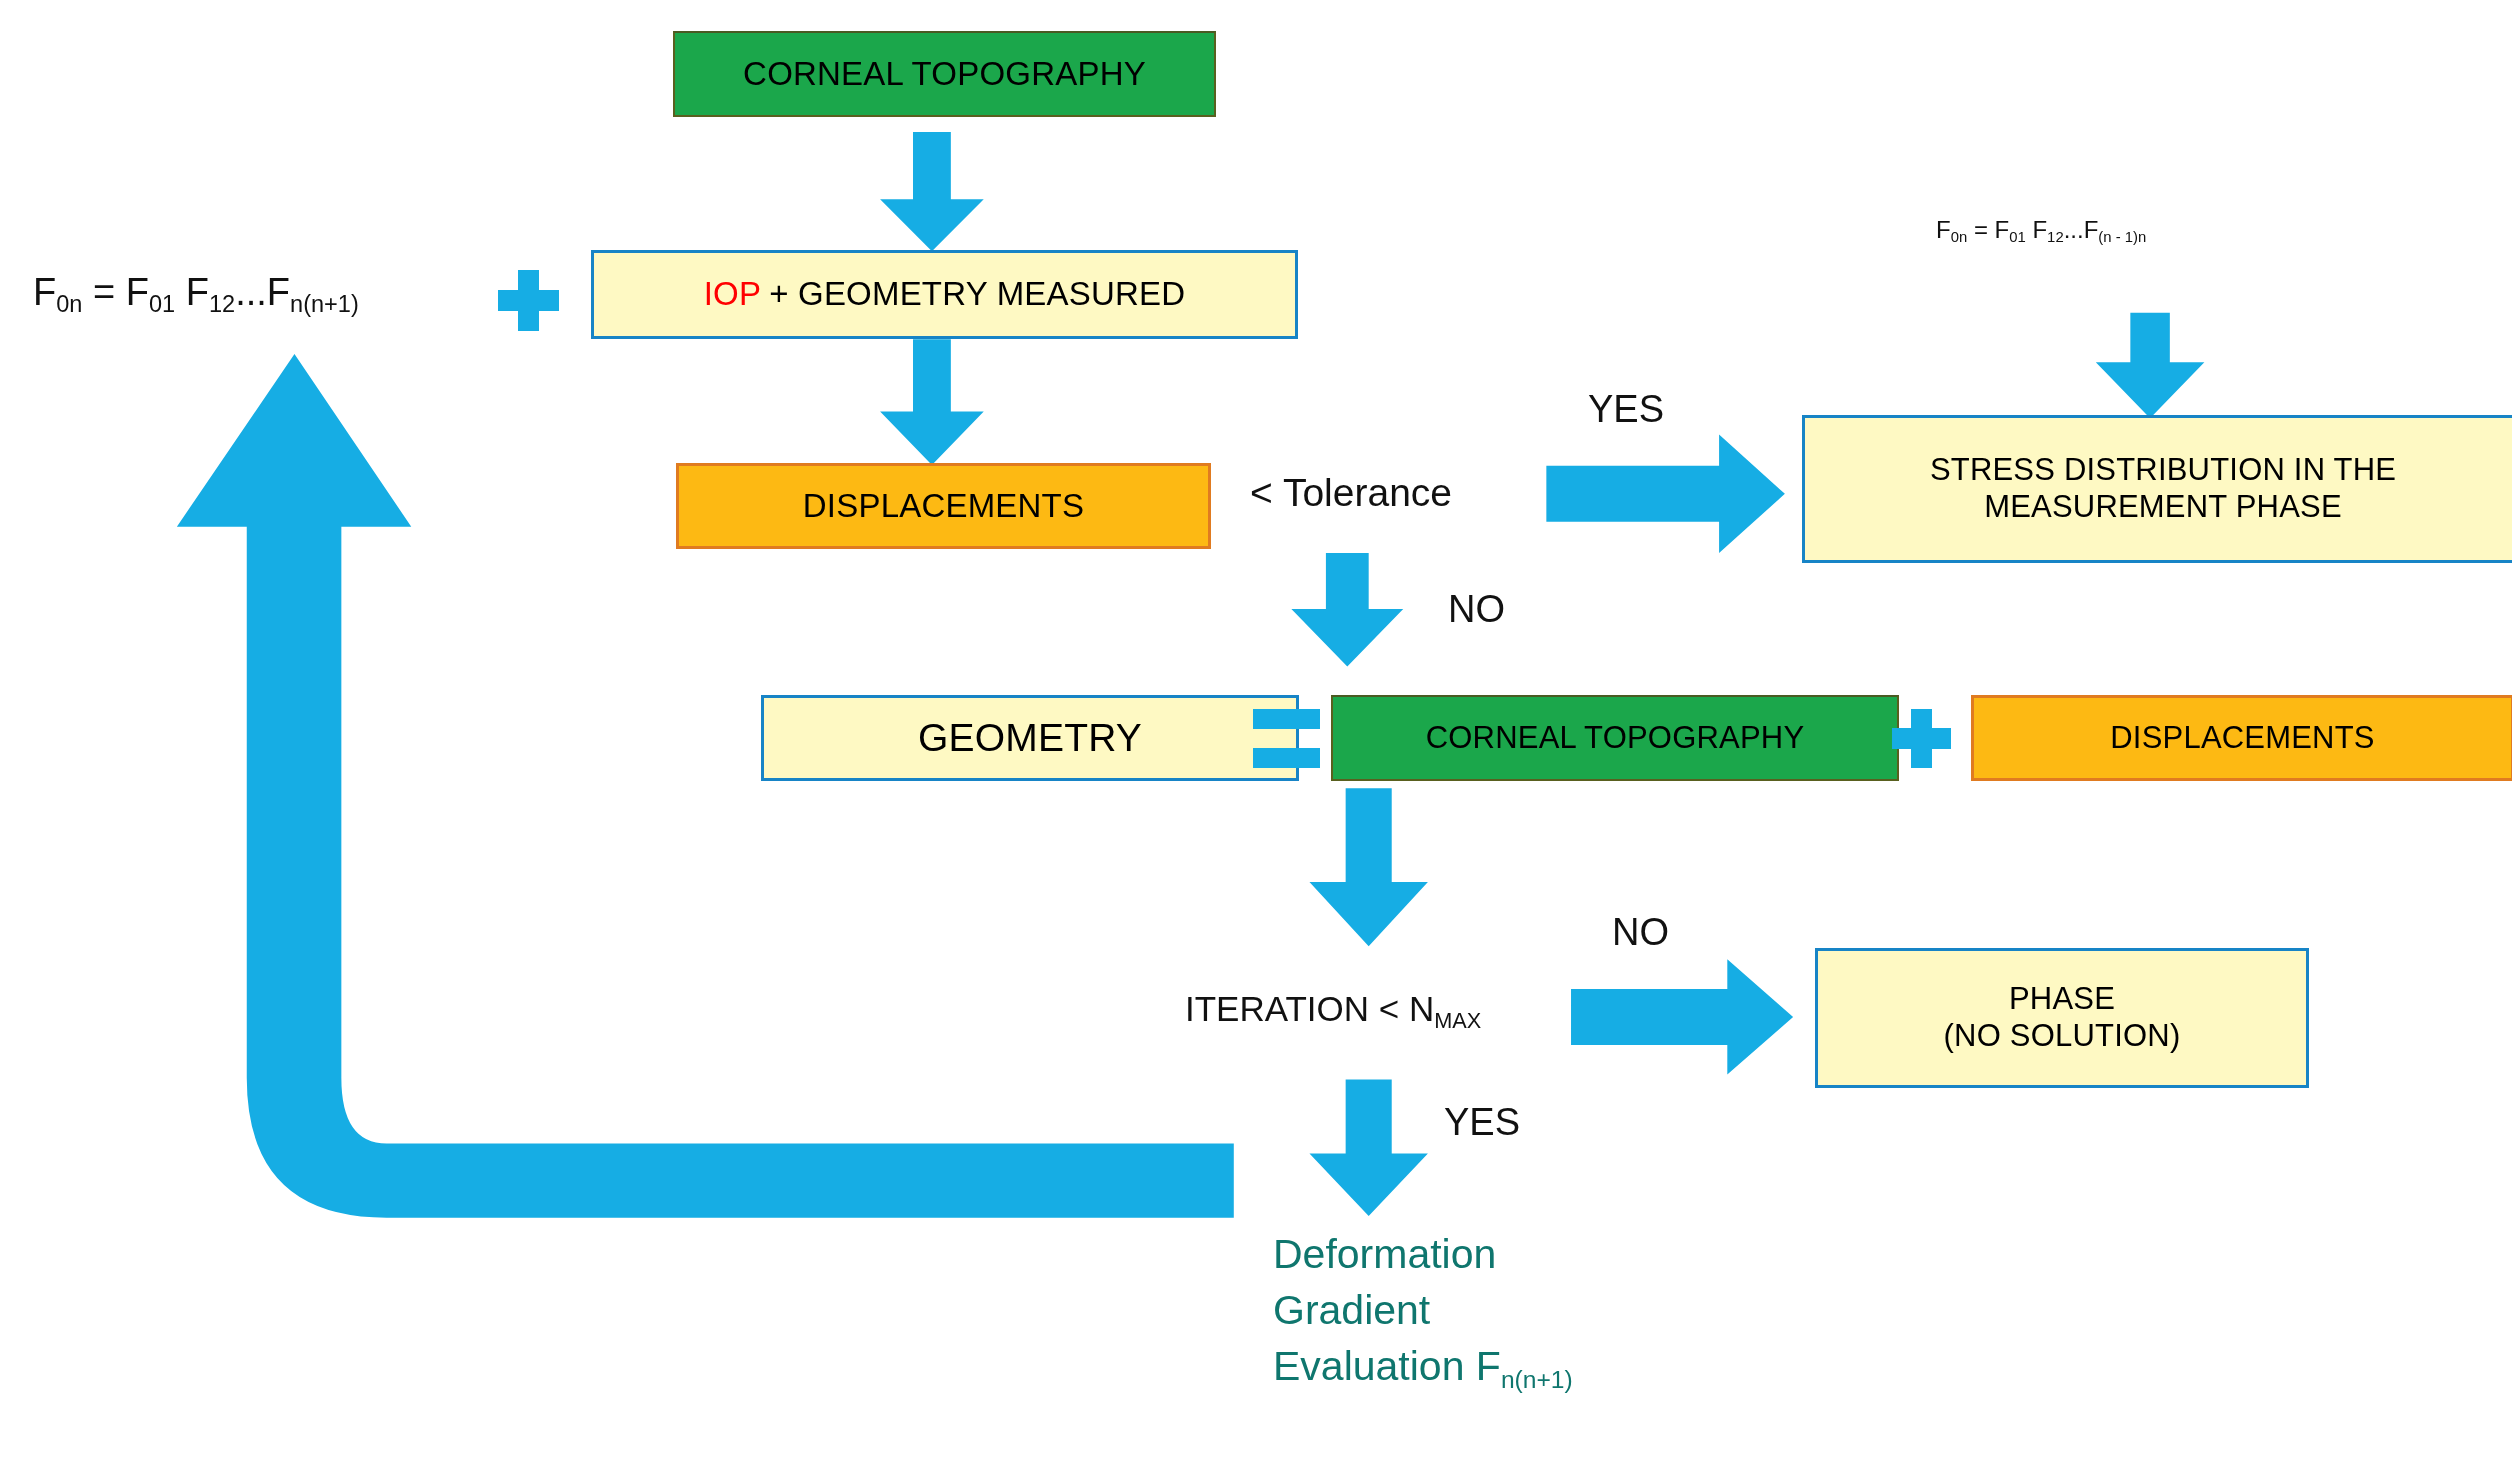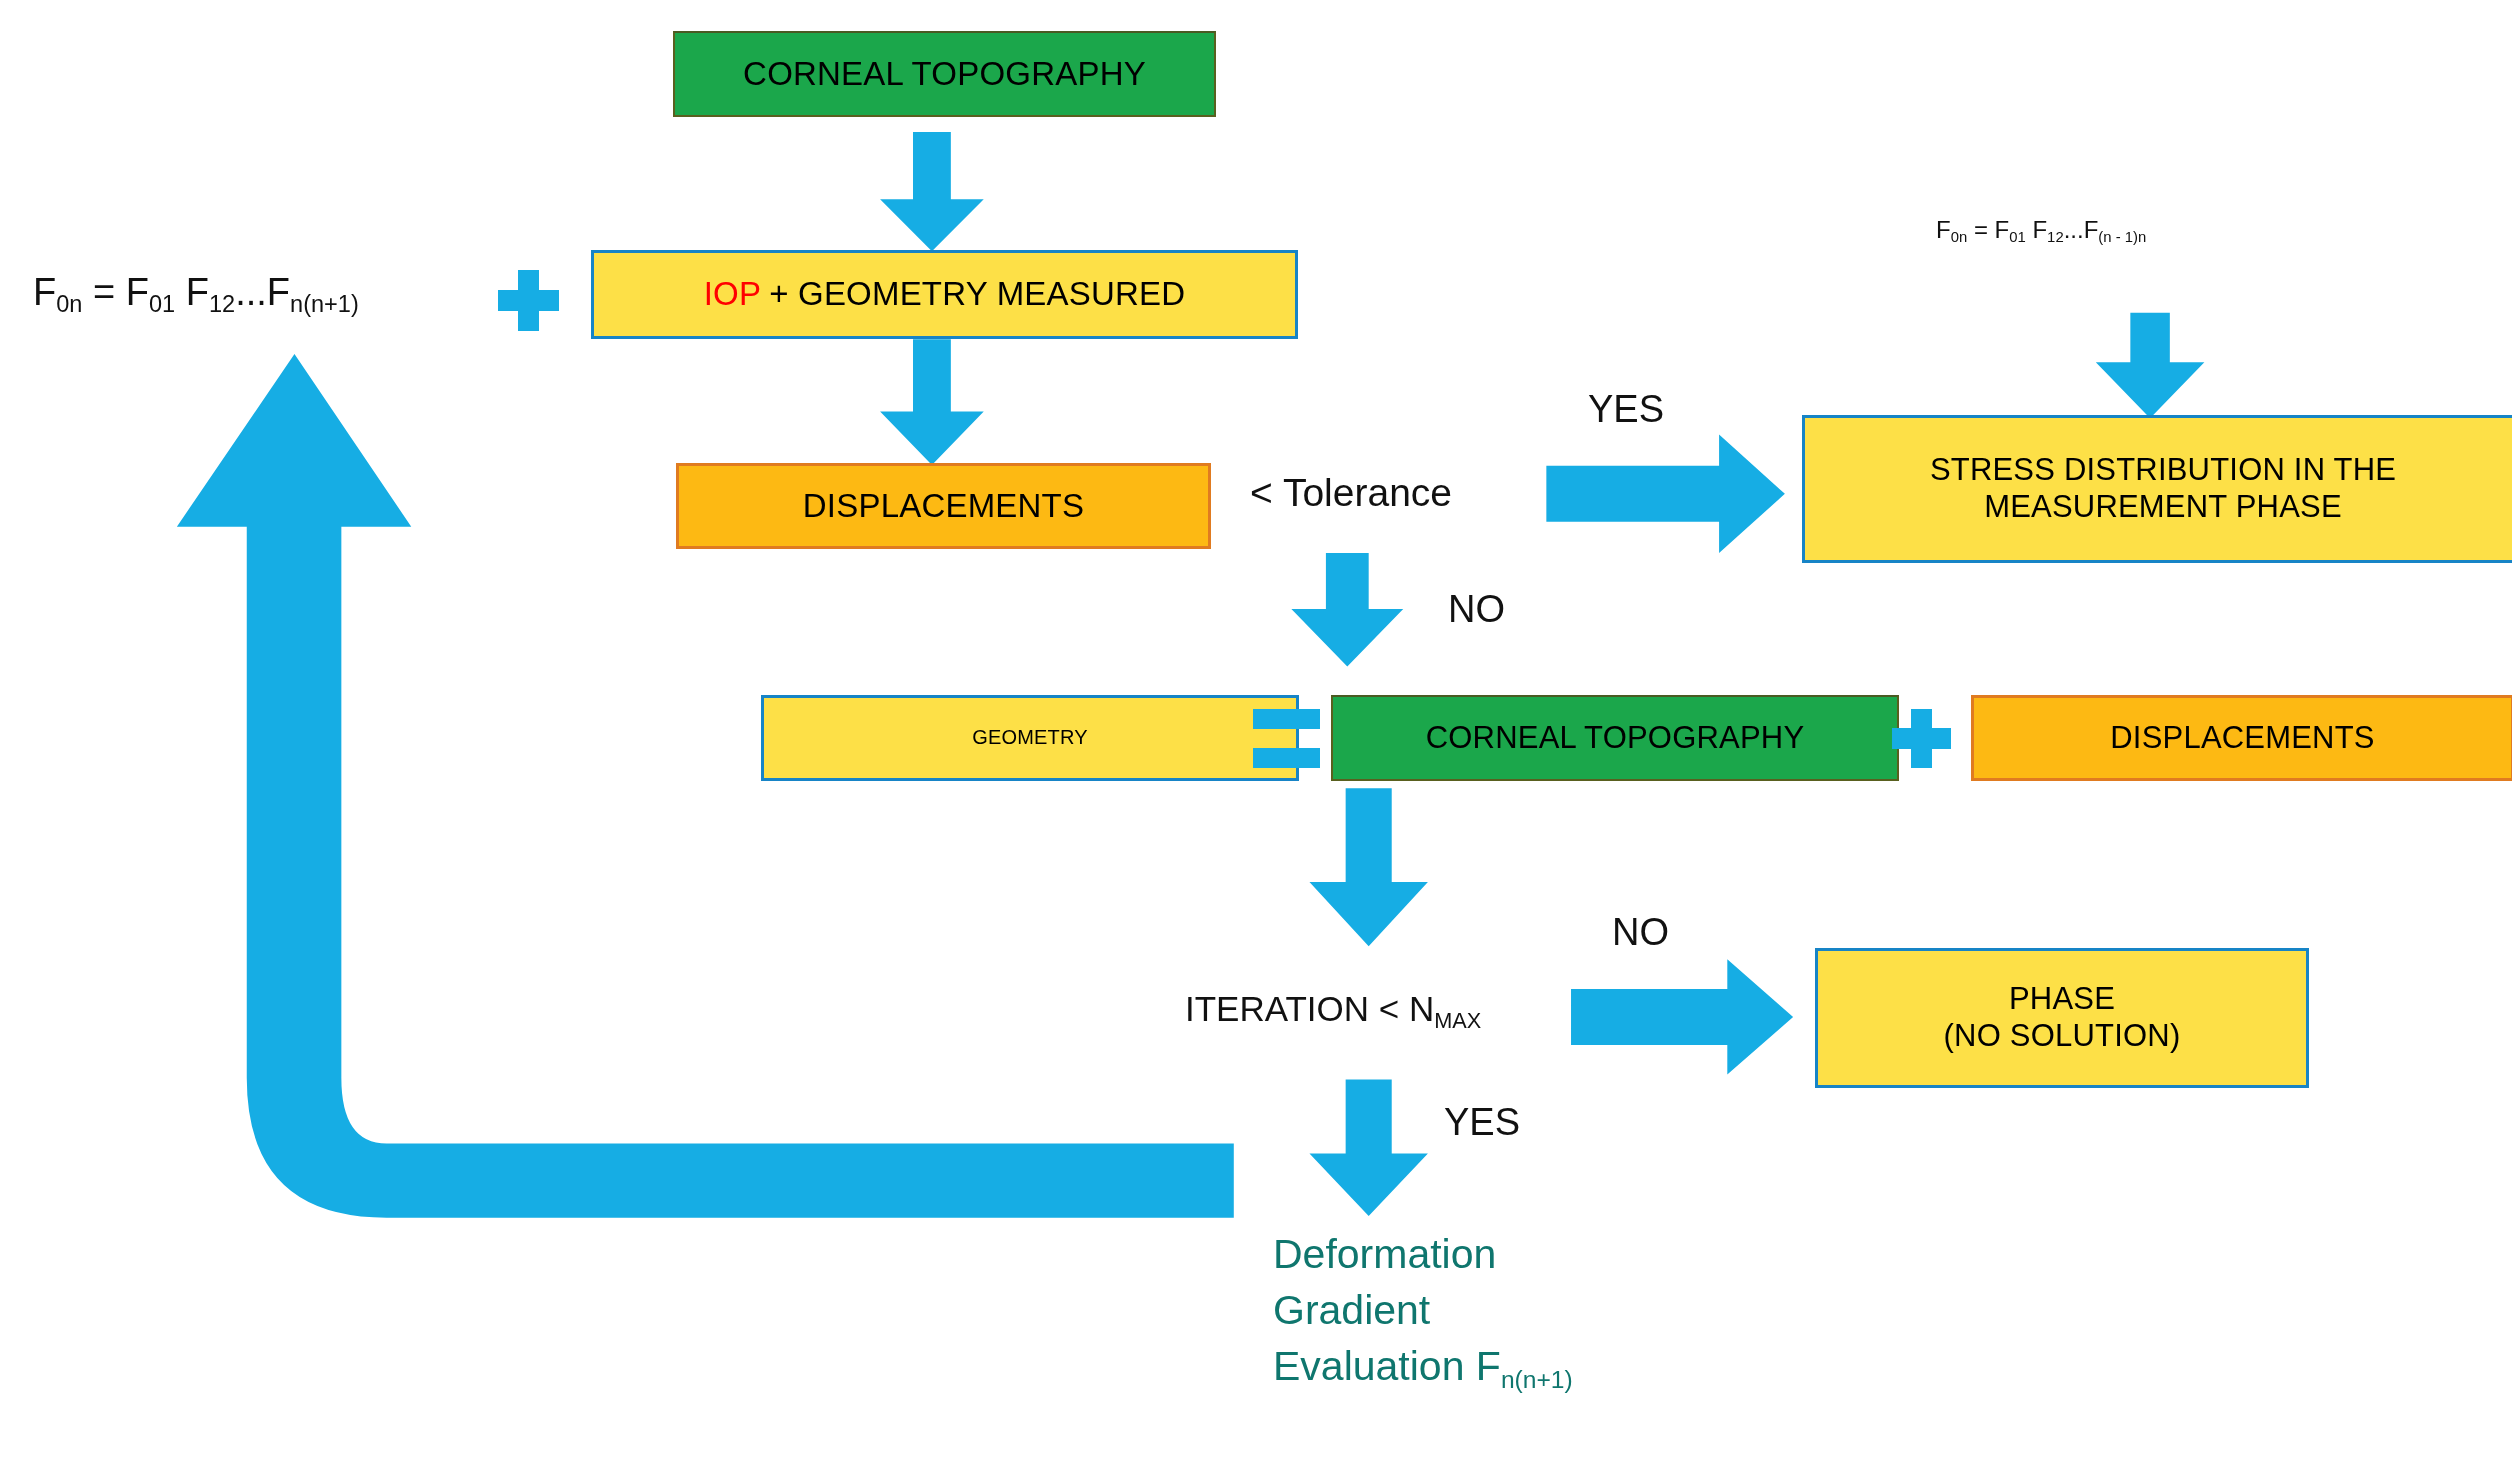--- a/index.html
+++ b/index.html
@@ -25,21 +25,21 @@
     letter-spacing:0.2px;
     line-height:1.18;
     white-space:pre-line;
   }
   .box.green{
     background:#1BA74B;
     border:2.5px solid #59601f;
     border-top-color:#4a5a22;
   }
   .box.blue{
-    background:#fde047;
+    background:#fef9c3;
     border:3.3px solid #1784c6;
     gap:8px;
   }
   .box.amber{
     background:#FDB913;
     border:3.3px solid #e07b20;
   }
   
   .txt{
     position:absolute;
@@ -131,21 +131,21 @@
 
   <div class="box amber" style="left:676px;top:463px;width:535px;height:86px;font-size:33px;">
     <span>DISPLACEMENTS</span>
   </div>
 
   <div class="box blue multiline" style="left:1802px;top:415px;width:722px;height:148px;font-size:31px;">
     <span>STRESS DISTRIBUTION IN THE
 MEASUREMENT PHASE</span>
   </div>
 
-  <div class="box blue" style="left:761px;top:695px;width:538px;height:86px;font-size:20px;">
+  <div class="box blue" style="left:761px;top:695px;width:538px;height:86px;font-size:39px;">
     <span>GEOMETRY</span>
   </div>
 
   <div class="box green" style="left:1331px;top:695px;width:568px;height:86px;font-size:31px;">
     <span>CORNEAL TOPOGRAPHY</span>
   </div>
 
   <div class="box amber" style="left:1971px;top:695px;width:543px;height:86px;font-size:31px;">
     <span>DISPLACEMENTS</span>
   </div>

